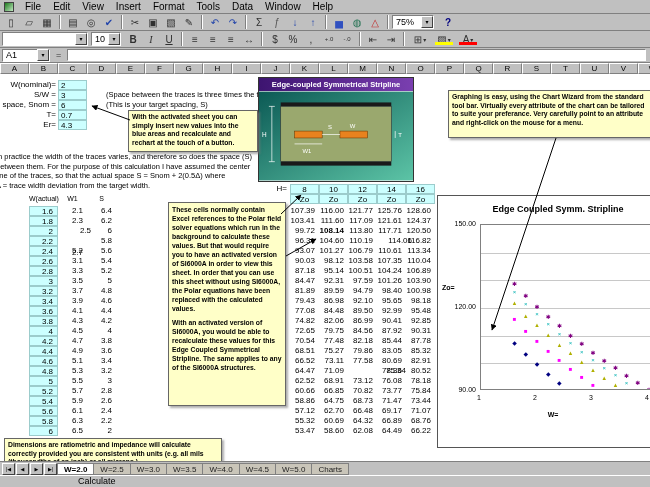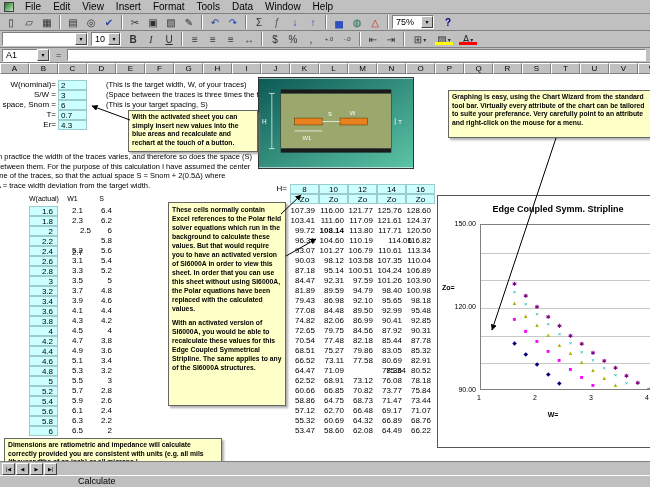--- a/index.html
+++ b/index.html
@@ -260,20 +260,21 @@
     <div class="colh">S</div>
     <div class="colh">T</div>
     <div class="colh">U</div>
     <div class="colh">V</div>
     <div class="colh">W</div>
   </div>
 
 <div class="grid">
 
   <div class="imgpanel">
+    <div class="imgtitle">Edge-coupled Symmetrical Stripline</div>
     <svg class="diagram" viewBox="0 0 156 90" width="154" height="90">
       <defs>
         <linearGradient id="tg" x1="0" y1="0" x2="1" y2="1">
           <stop offset="0" stop-color="#0c5a55"></stop>
             <stop offset="1" stop-color="#5cc4a6"></stop>
         </linearGradient>
       </defs>
       <rect width="156" height="90" fill="url(#tg)"></rect>
       <rect x="22" y="11" width="112" height="4" fill="#1a1a1a"></rect>
       <rect x="22" y="15" width="112" height="56" fill="#9aa86e" stroke="#333" stroke-width="0.6"></rect>
@@ -382,21 +383,20 @@
         <path d="M0,0L6,3L0,6Z" fill="#000"></path>
       </marker>
     </defs>
     <line x1="130" y1="46" x2="92" y2="32" stroke="#000" stroke-width="1" marker-end="url(#ah)"></line>
     <line x1="281" y1="140" x2="301" y2="121" stroke="#000" stroke-width="1" marker-end="url(#ah)"></line>
     <line x1="286" y1="182" x2="316" y2="165" stroke="#000" stroke-width="1" marker-end="url(#ah)"></line>
     <line x1="556" y1="64" x2="492" y2="256" stroke="#000" stroke-width="1" marker-end="url(#ah)"></line>
   </svg>
 <div class="c lab" style="left: -80px; top: 6px; width: 136px;">W(nominal)=</div>
     <div class="c cyan val" style="left: 58px; top: 6px; width: 29px;">2</div>
-    <div class="c note-txt" style="left: 106px; top: 6px;">(This is the target width, W, of your traces)</div>
     <div class="c lab" style="left: -80px; top: 16px; width: 136px;">S/W =</div>
     <div class="c cyan val" style="left: 58px; top: 16px; width: 29px;">3</div>
     <div class="c note-txt" style="left: 106px; top: 16px;">(Space between the traces is three times the trace width)</div>
     <div class="c lab" style="left: -80px; top: 26px; width: 136px;">Nominal space, Snom =</div>
     <div class="c cyan val" style="left: 58px; top: 26px; width: 29px;">6</div>
     <div class="c note-txt" style="left: 106px; top: 26px;">(This is your target spacing, S)</div>
     <div class="c lab" style="left: -80px; top: 36px; width: 136px;">T=</div>
     <div class="c cyan val" style="left: 58px; top: 36px; width: 29px;">0.7</div>
     <div class="c lab" style="left: -80px; top: 46px; width: 136px;">Er=</div>
     <div class="c cyan val" style="left: 58px; top: 46px; width: 29px;">4.3</div>
@@ -604,17 +604,27 @@
     <div class="c num" style="left: 406px; top: 352px; width: 29px;">66.22</div>
   </div>
 
 <div class="tabsbar">
   <span class="btns">
       <div class="tsbtn">|◀</div>
       <div class="tsbtn">◀</div>
       <div class="tsbtn">▶</div>
       <div class="tsbtn">▶|</div>
     </span>
+  <span class="btns">
+      <div class="tab active">W=2.0</div>
+      <div class="tab">W=2.5</div>
+      <div class="tab">W=3.0</div>
+      <div class="tab">W=3.5</div>
+      <div class="tab">W=4.0</div>
+      <div class="tab">W=4.5</div>
+      <div class="tab">W=5.0</div>
+      <div class="tab">Charts</div>
+    </span>
 </div>
 
 <div class="statusbar">
   <span>Calculate</span>
 </div>
 
 </body></html>

